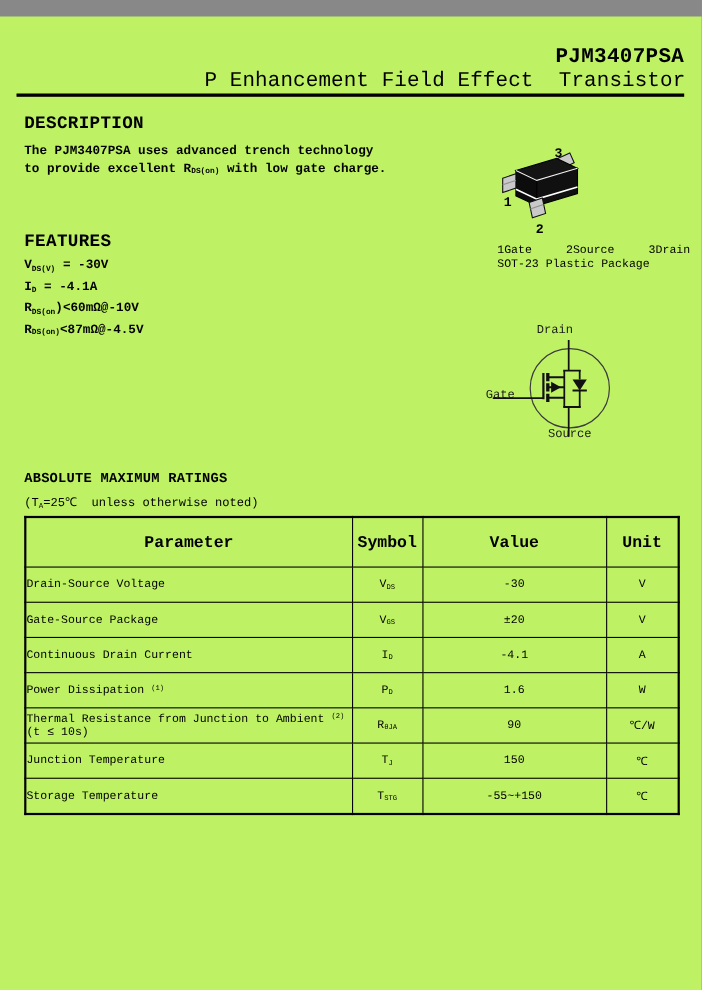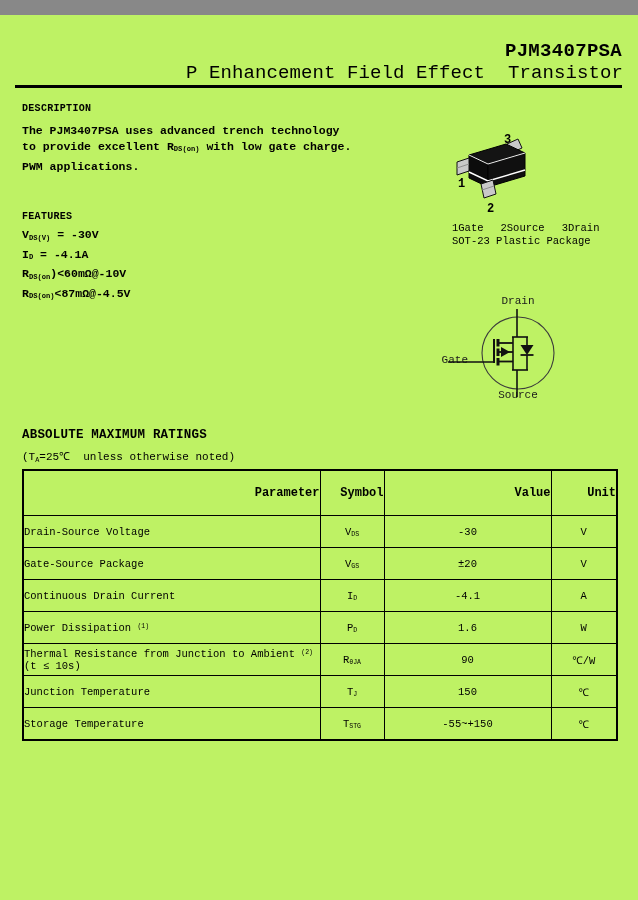--- a/index.html
+++ b/index.html
@@ -9,69 +9,68 @@
     font-family:Liberation Mono, monospace;
     overflow:hidden;
   }
   
   .title{position:absolute;top:25px;right:16px;font-size:19px;font-weight:bold;letter-spacing:.3px;}
   .subtitle{position:absolute;top:47px;right:15px;font-size:19px;white-space:pre;letter-spacing:.1px;}
   .rule{position:absolute;top:70px;left:15px;width:607px;height:3px;background:#000;}
 
   
   .desc{position:absolute;top:88px;left:22px;width:350px;}
-  .sec-h{font-size:10px;font-weight:bold;letter-spacing:.3px;margin:0 0 9px 0;}
+  .sec-h{font-size:16px;font-weight:bold;letter-spacing:.3px;margin:0 0 9px 0;}
   .bline{font-size:11.5px;font-weight:bold;line-height:15.5px;white-space:pre;}
   .bline.gap{margin-top:3px;}
   .features{position:absolute;top:196px;left:22px;width:330px;}
   .feat{font-size:11.5px;font-weight:bold;line-height:18.5px;white-space:pre;}
 
   sub{font-size:62%;vertical-align:baseline;position:relative;top:.24em;letter-spacing:0;}
   sup{font-size:62%;vertical-align:baseline;position:relative;top:-.45em;}
 
   
   .pkg-svg{position:absolute;left:450px;top:116px;}
   .pkg-caption{position:absolute;left:452px;top:207px;font-size:10.5px;line-height:12.5px;}
-  .pkg-caption .pins{display:flex;gap:17px;text-align:center;}
+  .pkg-caption .pins{display:flex;gap:31px;text-align:center;}
 
   
   .sym-svg{position:absolute;left:440px;top:292px;}
   .sym-label{position:absolute;font-size:11px;color:#1a1a1a;}
-  .lbl-drain{top:280px;left:487px;width:62px;text-align:center;}
+  .lbl-drain{top:280px;left:459px;width:62px;text-align:right;}
   .lbl-gate{top:339px;left:428px;width:40px;text-align:right;}
   .lbl-source{top:374px;left:487px;width:62px;text-align:center;}
 
   
   .amr-h{position:absolute;top:413px;left:22px;font-size:12.5px;font-weight:bold;letter-spacing:.2px;}
   .amr-cond{position:absolute;top:433px;left:22px;font-size:11px;white-space:pre;}
   table.ratings{
     position:absolute;top:454px;left:22px;width:594px;
     border-collapse:collapse;table-layout:fixed;border:2px solid #000;
   }
   table.ratings th,table.ratings td{border:1px solid #000;padding:0;}
-  table.ratings th{height:44px;font-size:12px;font-weight:bold;text-align:right;}
+  table.ratings th{height:44px;font-size:15px;font-weight:bold;text-align:center;}
   table.ratings td{height:31px;font-size:10.5px;}
   td.c-param{text-align:left;padding-left:8px;white-space:pre-wrap;}
   td.c-sym,td.c-val,td.c-unit{text-align:center;}
   td.c-val{vertical-align:middle;}
 </style>
 </head>
 <body>
 
 <div class="page">
 
   <div class="title">PJM3407PSA</div>
   <div class="subtitle">P Enhancement Field Effect  Transistor</div>
   <div class="rule"></div>
 
   <section class="desc">
     <h2 class="sec-h">DESCRIPTION</h2>
     <div class="bline"><span>The PJM3407PSA uses advanced trench technology</span></div>
     <div class="bline"><span>to provide excellent R</span><sub>DS(on)</sub><span> with low gate charge.</span></div>
-    <div class="bline gap"><span>PWM applications.</span></div>
   </section>
 
   <section class="features">
     <h2 class="sec-h" style="margin-bottom:4px;">FEATURES</h2>
     <div class="feat"><span>V</span><sub>DS(V)</sub><span> = -30V</span></div>
     <div class="feat"><span>I</span><sub>D</sub><span> = -4.1A</span></div>
     <div class="feat"><span>R</span><sub>DS(on</sub><span>)&lt;60mΩ@-10V</span></div>
     <div class="feat"><span>R</span><sub>DS(on)</sub><span>&lt;87mΩ@-4.5V</span></div>
   </section>
 

